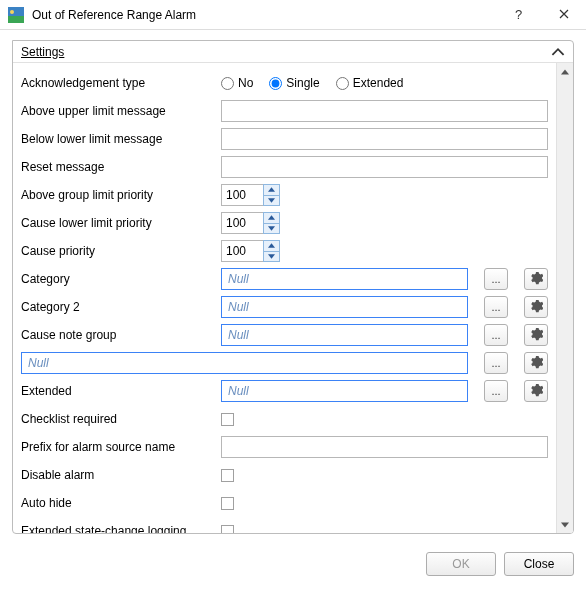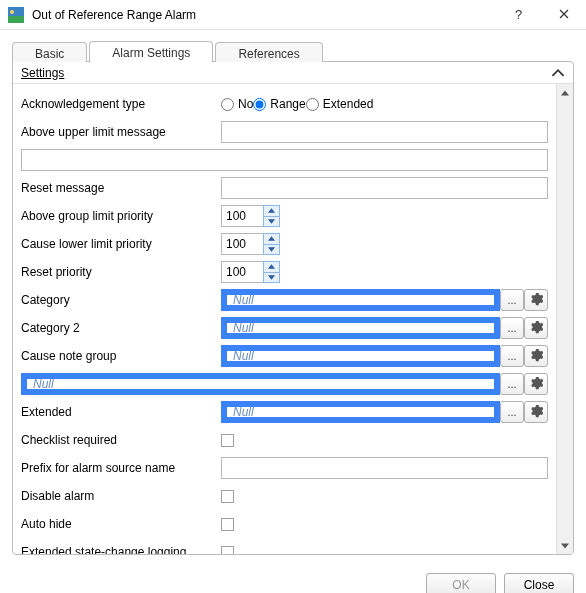--- a/index.html
+++ b/index.html
@@ -119,21 +119,21 @@
   .row {
     display: flex;
     align-items: center;
     min-height: 28px;
     padding: 1px 0;
   }
   .row .lbl {
     width: 200px;
     padding-right: 0;
   }
-  .row .ctrl { flex:1; display:flex; align-items:center; gap:0; }
+  .row .ctrl { flex:1; display:flex; align-items:center; gap:16px; }
 
   .radios { display:flex; gap:14px; align-items:center; }
   .radio-opt { display:flex; align-items:center; gap:4px; }
   .radio-opt input { margin:0; }
 
   input[type="text"].wide {
     width: 100%;
     height: 22px;
     border: 1px solid #b7b7b7;
     padding: 2px 4px;
@@ -162,21 +162,21 @@
   }
   .spinner .spin-btns div:first-child { border-bottom:1px solid #8fb8e0;}
   .spinner .spin-btns svg{width:7px;height:5px;fill:#2a5a9a;}
 
   .lookup {
     display:flex; align-items:stretch; gap:4px; width:100%;
   }
   .lookup input {
     flex:1;
     height:22px;
-    border:6px solid #3b82f6;
+    border:1px solid #3b82f6;
     padding:2px 6px;
     font-style: italic;
     color:#6a8fbf;
     font-family: inherit;
     font-size: inherit;
   }
   .sqbtn {
     width:24px;height:22px;
     border:1px solid #b0b0b0;
     border-radius:3px;
@@ -229,25 +229,20 @@
     <span>
       <svg viewBox="0 0 10 10">
           <path d="M1 1 L9 9 M9 1 L1 9" stroke="currentColor" stroke-width="1.2" fill="none"></path>
         </svg>
     </span>
   </div>
 </div>
 
 <div class="dialog-body">
 
-  <div class="tabs">
-    <div class="tab inactive">Basic</div>
-    <div class="tab active">Alarm Settings</div>
-    <div class="tab inactive">References</div>
-  </div>
 
   <div class="tab-panel">
     <div class="section-header">
       <span class="sh-label">Settings</span>
       <span class="chev">
         <svg viewBox="0 0 10 10">
             <path d="M1 7 L5 3 L9 7" stroke="#333" stroke-width="1.3" fill="none"></path>
           </svg>
       </span>
     </div>
@@ -257,36 +252,37 @@
 
         <div class="row">
           <div class="lbl">Acknowledgement type</div>
           <div class="ctrl radios">
             <label class="radio-opt">
                 <input type="radio" name="ack" style="">
                 <span>No</span>
               </label>
             <label class="radio-opt">
                 <input type="radio" name="ack" checked="" style="">
-                <span>Range</span>
+                <span>Single</span>
               </label>
             <label class="radio-opt">
                 <input type="radio" name="ack" style="">
                 <span>Extended</span>
               </label>
           </div>
         </div>
 
         <div class="row">
           <div class="lbl">Above upper limit message</div>
           <div class="ctrl">
               <input type="text" class="wide" value="" style="">
             </div>
         </div>
         <div class="row">
+          <div class="lbl">Below lower limit message</div>
           <div class="ctrl">
               <input type="text" class="wide" value="" style="">
             </div>
         </div>
         <div class="row">
           <div class="lbl">Reset message</div>
           <div class="ctrl">
               <input type="text" class="wide" value="" style="">
             </div>
         </div>
@@ -325,21 +321,21 @@
                 <div>
                     <svg viewBox="0 0 8 5">
                       <path d="M0 0 L4 5 L8 0 Z"></path>
                     </svg>
                   </div>
               </div>
             </div>
           </div>
         </div>
         <div class="row">
-          <div class="lbl">Reset priority</div>
+          <div class="lbl">Cause priority</div>
           <div class="ctrl">
             <div class="spinner">
               <input type="text" value="100" style="">
               <div class="spin-btns">
                 <div>
                     <svg viewBox="0 0 8 5">
                       <path d="M0 5 L4 0 L8 5 Z"></path>
                     </svg>
                   </div>
                 <div>

